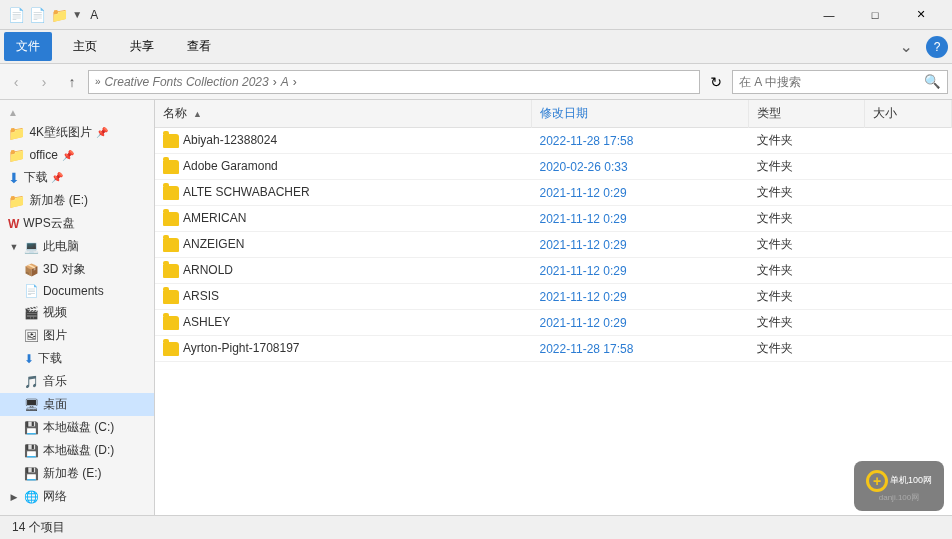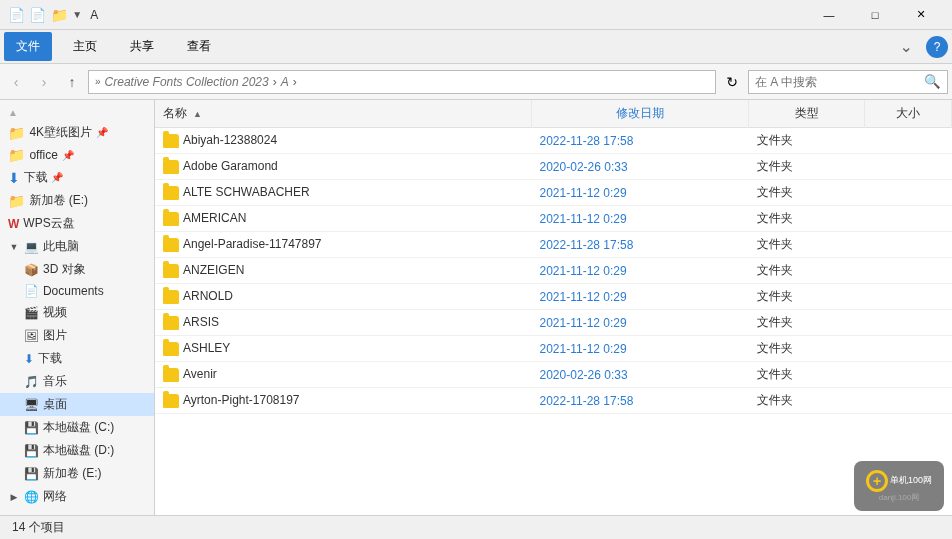--- a/index.html
+++ b/index.html
@@ -121,21 +121,21 @@
       border: none;
       background: transparent;
       cursor: pointer;
       font-size: 14px;
       display: flex;
       align-items: center;
       justify-content: center;
       border-radius: 2px;
     }
     .search-box {
-      width: 200px;
+      width: 216px;
       height: 24px;
       border: 1px solid #bbb;
       background: white;
       display: flex;
       align-items: center;
       padding: 0 6px;
       gap: 4px;
     }
     .search-input {
       border: none;
@@ -205,21 +205,21 @@
     }
     .file-table {
       width: 100%;
       border-collapse: collapse;
     }
     .file-table thead tr {
       background: #f5f5f5;
       border-bottom: 1px solid #e0e0e0;
     }
     .file-table th {
-      text-align: center;
+      text-align: left;
       padding: 5px 8px;
       font-weight: normal;
       font-size: 12px;
       color: #333;
       border-right: 1px solid #e8e8e8;
       cursor: pointer;
       white-space: nowrap;
     }
     .file-table td {
       padding: 4px 8px;
@@ -520,52 +520,40 @@
             <td class="col-type">文件夹</td>
             <td class="col-size"></td>
           </tr>
           <tr>
             <td class="col-name"><span class="folder-icon-sm"></span>AMERICAN</td>
             <td class="col-date">2021-11-12 0:29</td>
             <td class="col-type">文件夹</td>
             <td class="col-size"></td>
           </tr>
           <tr>
-            <td class="col-name"><span class="folder-icon-sm"></span>Angel-Paradise-11747897</td>
-            <td class="col-date">2022-11-28 17:58</td>
-            <td class="col-type">文件夹</td>
-            <td class="col-size"></td>
-          </tr>
-          <tr>
             <td class="col-name"><span class="folder-icon-sm"></span>ANZEIGEN</td>
             <td class="col-date">2021-11-12 0:29</td>
             <td class="col-type">文件夹</td>
             <td class="col-size"></td>
           </tr>
           <tr>
             <td class="col-name"><span class="folder-icon-sm"></span>ARNOLD</td>
             <td class="col-date">2021-11-12 0:29</td>
             <td class="col-type">文件夹</td>
             <td class="col-size"></td>
           </tr>
           <tr>
             <td class="col-name"><span class="folder-icon-sm"></span>ARSIS</td>
             <td class="col-date">2021-11-12 0:29</td>
             <td class="col-type">文件夹</td>
             <td class="col-size"></td>
           </tr>
           <tr>
             <td class="col-name"><span class="folder-icon-sm"></span>ASHLEY</td>
             <td class="col-date">2021-11-12 0:29</td>
-            <td class="col-type">文件夹</td>
-            <td class="col-size"></td>
-          </tr>
-          <tr>
-            <td class="col-name"><span class="folder-icon-sm"></span>Avenir</td>
-            <td class="col-date">2020-02-26 0:33</td>
             <td class="col-type">文件夹</td>
             <td class="col-size"></td>
           </tr>
           <tr>
             <td class="col-name"><span class="folder-icon-sm"></span>Ayrton-Pight-1708197</td>
             <td class="col-date">2022-11-28 17:58</td>
             <td class="col-type">文件夹</td>
             <td class="col-size"></td>
           </tr>
         </tbody>

